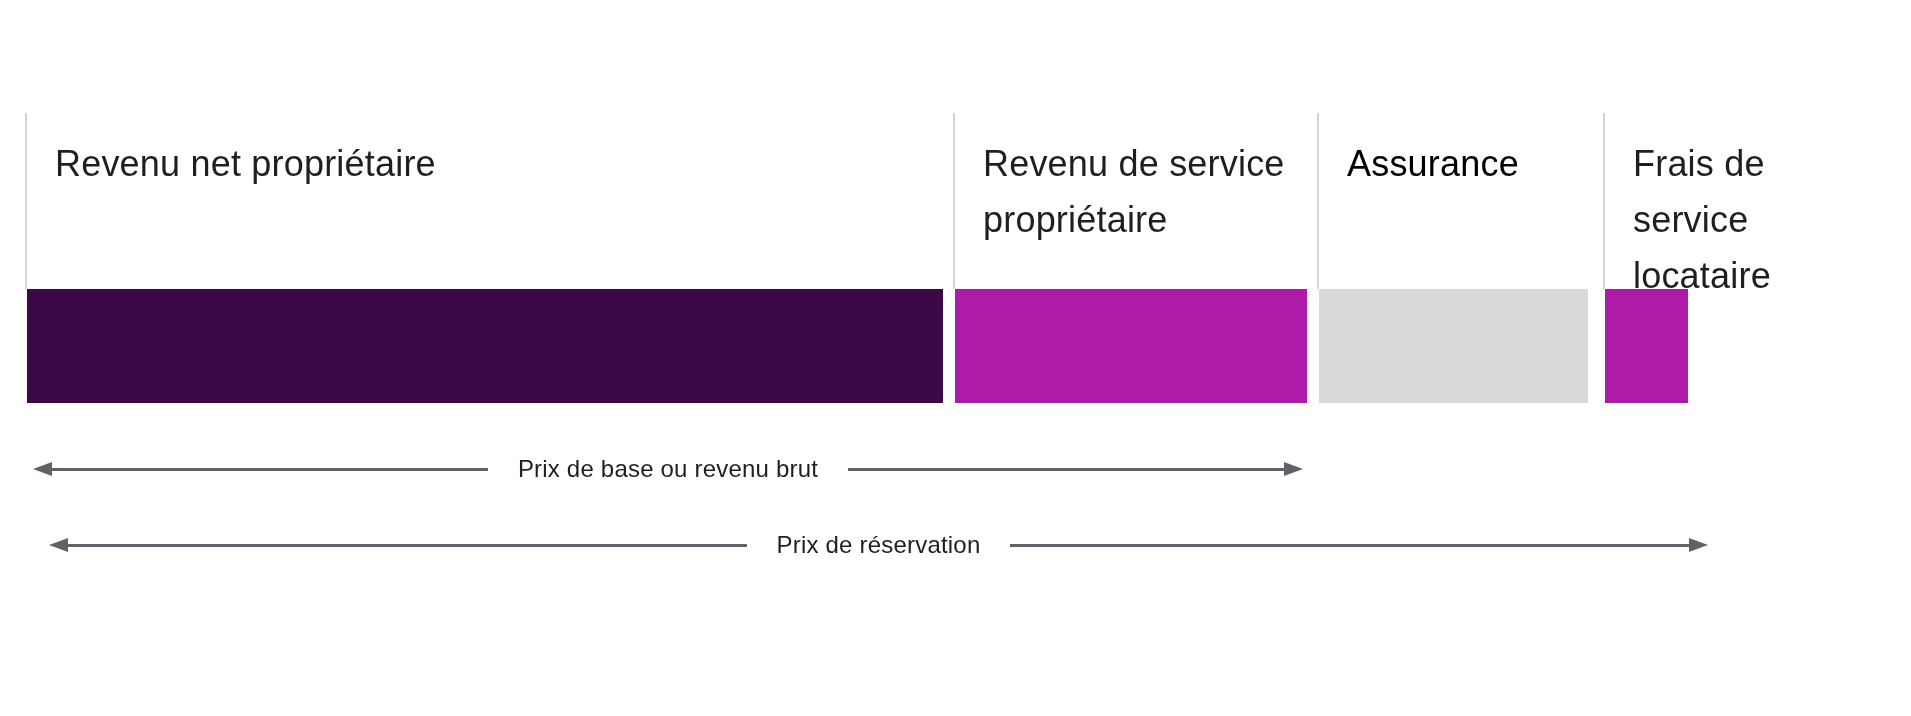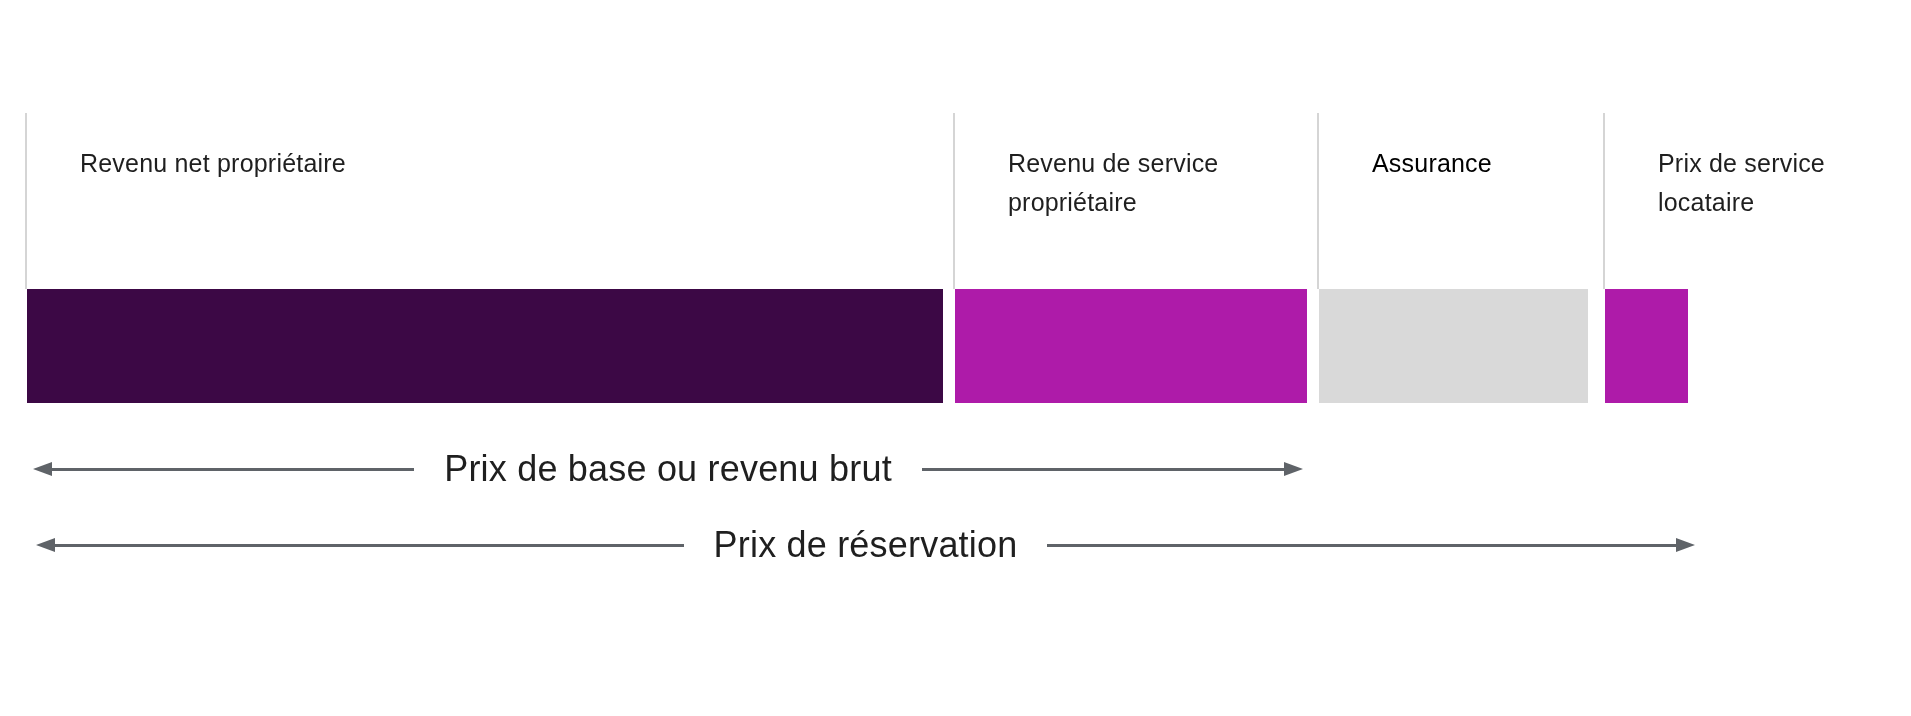--- a/index.html
+++ b/index.html
@@ -16,25 +16,24 @@
     font-family: "Liberation Sans", "DejaVu Sans", sans-serif;
   }
   .guide-line {
     position: absolute;
     top: 113px;
     height: 176px;
     width: 2px;
   }
   .segment-label {
     position: absolute;
-    top: 144px;
-    font-size: 25px;
+    top: 136px;
+    font-size: 36px;
     line-height: 1.55;
     letter-spacing: 0.2px;
-    margin-left: 25px;
   }
   .bar {
     position: absolute;
     top: 289px;
     height: 114px;
   }
   .arrow {
     position: absolute;
     height: 28px;
     display: flex;
@@ -52,53 +51,53 @@
     border-right-style: solid;
   }
   .arrow-head-right {
     width: 0; height: 0;
     border-top: 7px solid transparent;
     border-bottom: 7px solid transparent;
     border-left-width: 19px;
     border-left-style: solid;
   }
   .arrow-label {
-    font-size: 36px;
+    font-size: 24px;
     letter-spacing: 0.2px;
     margin: 12px 30px;
     white-space: nowrap;
   }
 </style>
 </head>
 <body>
 
 <div class="canvas">
   <div id="segments-layer">
       <div class="guide-line" style="left: 25px; background: rgb(213, 213, 213);"></div>
       <div class="segment-label" style="left: 55px; width: 868px; color: rgb(31, 31, 31);">Revenu net propriétaire</div>
       <div class="bar" style="left: 27px; width: 916px; background: rgb(60, 8, 69);"></div>
       <div class="guide-line" style="left: 953px; background: rgb(213, 213, 213);"></div>
       <div class="segment-label" style="left: 983px; width: 304px; color: rgb(31, 31, 31);">Revenu de service propriétaire</div>
       <div class="bar" style="left: 955px; width: 352px; background: rgb(174, 27, 169);"></div>
       <div class="guide-line" style="left: 1317px; background: rgb(213, 213, 213);"></div>
       <div class="segment-label" style="left: 1347px; width: 226px; color: #000000;">Assurance</div>
       <div class="bar" style="left: 1319px; width: 269px; background: rgb(217, 217, 217);"></div>
       <div class="guide-line" style="left: 1603px; background: rgb(213, 213, 213);"></div>
-      <div class="segment-label" style="left: 1633px; width: 246px; color: rgb(31, 31, 31);">Prix de service locataire</div>
+      <div class="segment-label" style="left: 1633px; width: 246px; color: rgb(31, 31, 31);">Frais de service locataire</div>
       <div class="bar" style="left: 1605px; width: 83px; background: rgb(174, 27, 169);"></div>
     </div>
   <div id="arrows-layer">
       <div class="arrow" style="left: 33px; top: 455px; width: 1270px;">
         <div class="arrow-head-left" style="border-right-color: rgb(95, 99, 104);"></div>
         <div class="arrow-line" style="background: rgb(95, 99, 104);"></div>
         <div class="arrow-label" style="color: rgb(31, 31, 31);">Prix de base ou revenu brut</div>
         <div class="arrow-line" style="background: rgb(95, 99, 104);"></div>
         <div class="arrow-head-right" style="border-left-color: rgb(95, 99, 104);"></div>
       </div>
-      <div class="arrow" style="left: 36px; top: 531px; width: 1659px;">
+      <div class="arrow" style="left: 49px; top: 531px; width: 1659px;">
         <div class="arrow-head-left" style="border-right-color: rgb(95, 99, 104);"></div>
         <div class="arrow-line" style="background: rgb(95, 99, 104);"></div>
         <div class="arrow-label" style="color: rgb(31, 31, 31);">Prix de réservation</div>
         <div class="arrow-line" style="background: rgb(95, 99, 104);"></div>
         <div class="arrow-head-right" style="border-left-color: rgb(95, 99, 104);"></div>
       </div>
     </div>
 </div>
 
 </body></html>

